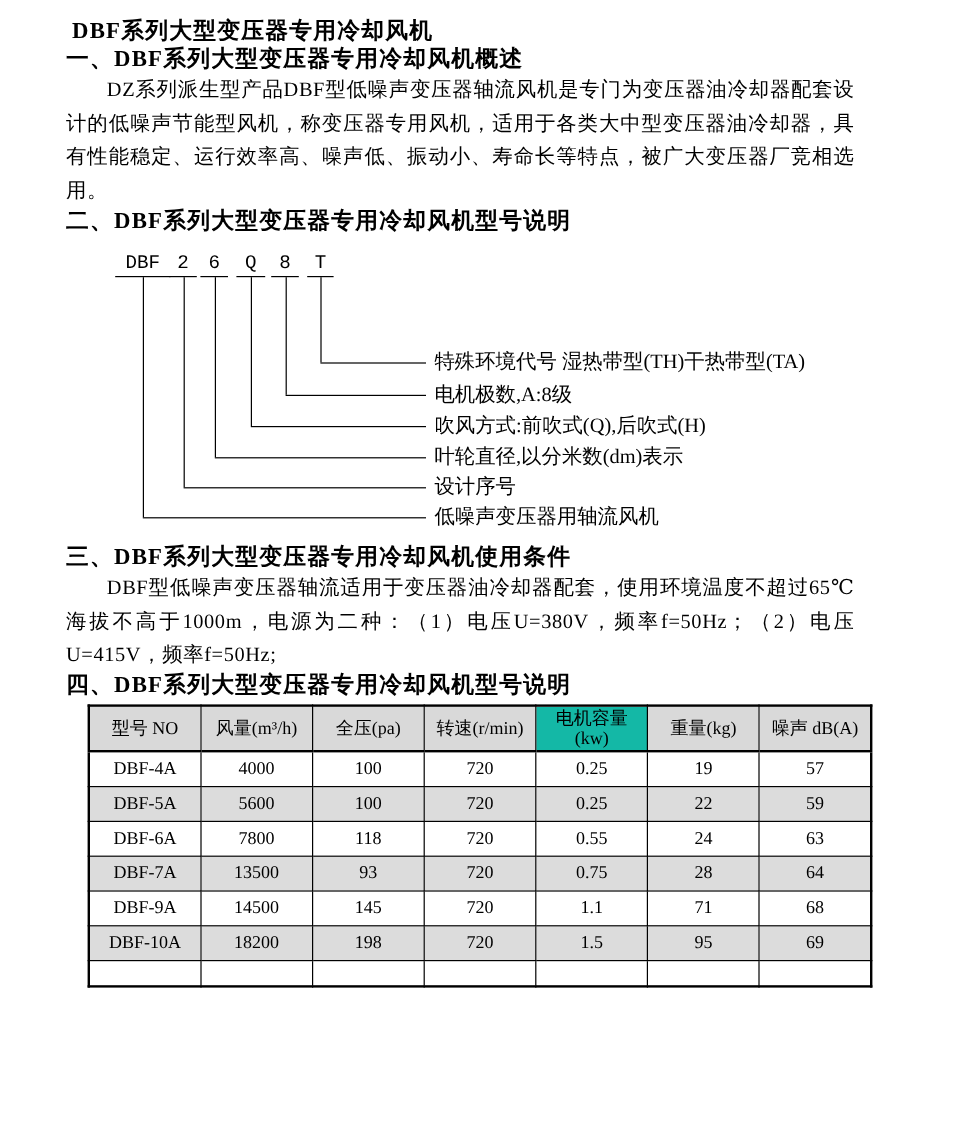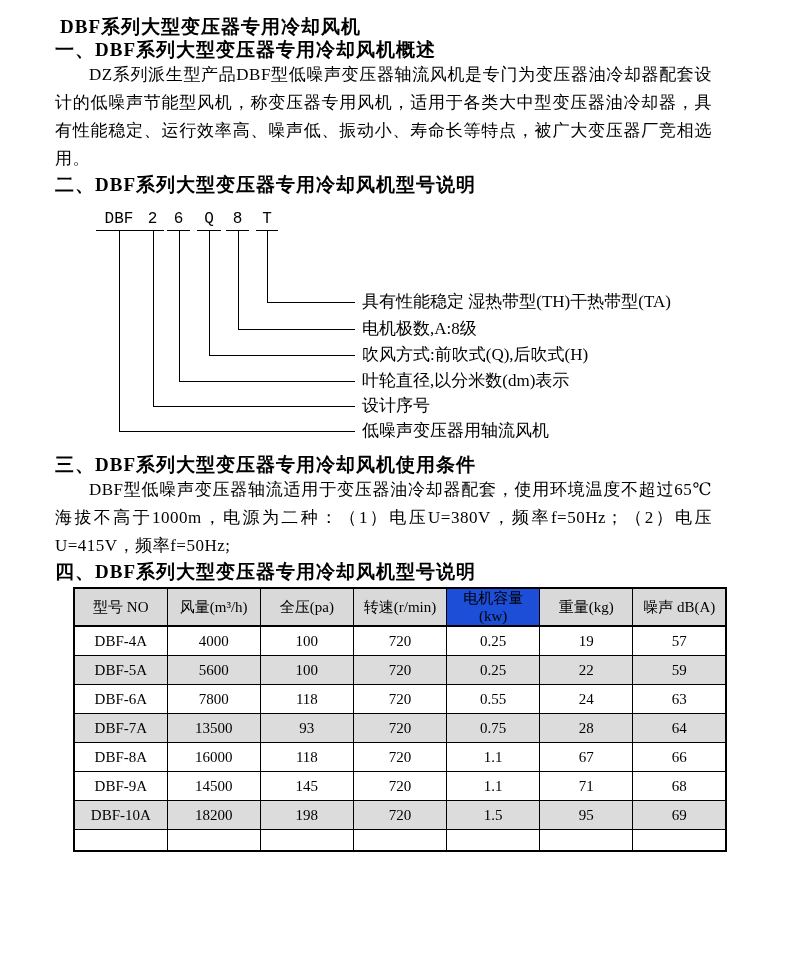--- a/index.html
+++ b/index.html
@@ -87,36 +87,36 @@
       <div class="vline" style="left: 209px; top: 21px; height: 124px;"></div>
       <div class="hline" style="left: 209px; top: 145px; width: 146px;"></div>
       <div class="diag-label" style="top: 134px; left: 362px;">吹风方式:前吹式(Q),后吹式(H)</div>
       <span class="code-seg" style="left: 226px; width: 23px;">8</span>
       <div class="vline" style="left: 238px; top: 21px; height: 98px;"></div>
       <div class="hline" style="left: 238px; top: 119px; width: 117px;"></div>
       <div class="diag-label" style="top: 108px; left: 362px;">电机极数,A:8级</div>
       <span class="code-seg" style="left: 256px; width: 22px;">T</span>
       <div class="vline" style="left: 267px; top: 21px; height: 71px;"></div>
       <div class="hline" style="left: 267px; top: 92px; width: 88px;"></div>
-      <div class="diag-label" style="top: 81px; left: 362px;">具有性能稳定 湿热带型(TH)干热带型(TA)</div>
+      <div class="diag-label" style="top: 81px; left: 362px;">特殊环境代号 湿热带型(TH)干热带型(TA)</div>
     </div>
 
   <h2 class="sec mt-h3">三、DBF系列大型变压器专用冷却风机使用条件</h2>
   <p class="body-text mt-p3">DBF型低噪声变压器轴流适用于变压器油冷却器配套，使用环境温度不超过65℃海拔不高于1000m，电源为二种：（1）电压U=380V，频率f=50Hz；（2）电压U=415V，频率f=50Hz;</p>
 
   <h2 class="sec mt-h4">四、DBF系列大型变压器专用冷却风机型号说明</h2>
 
   <table class="perf">
     <thead>
         <tr>
           <th style="background: rgb(217, 217, 217);">型号 NO</th>
           <th style="background: rgb(217, 217, 217);">风量(m³/h)</th>
           <th style="background: rgb(217, 217, 217);">全压(pa)</th>
           <th style="background: rgb(217, 217, 217);">转速(r/min)</th>
-          <th style="background: #1d4ed8;">电机容量(kw)</th>
+          <th style="background: #14b8a6;">电机容量(kw)</th>
           <th style="background: rgb(217, 217, 217);">重量(kg)</th>
           <th style="background: rgb(217, 217, 217);">噪声 dB(A)</th>
         </tr>
       </thead>
     <tbody>
         <tr>
           <td>DBF-4A</td>
           <td>4000</td>
           <td>100</td>
           <td>720</td>
@@ -145,29 +145,20 @@
         <tr class="stripe">
           <td>DBF-7A</td>
           <td>13500</td>
           <td>93</td>
           <td>720</td>
           <td>0.75</td>
           <td>28</td>
           <td>64</td>
         </tr>
         <tr>
-          <td>DBF-8A</td>
-          <td>16000</td>
-          <td>118</td>
-          <td>720</td>
-          <td>1.1</td>
-          <td>67</td>
-          <td>66</td>
-        </tr>
-        <tr>
           <td>DBF-9A</td>
           <td>14500</td>
           <td>145</td>
           <td>720</td>
           <td>1.1</td>
           <td>71</td>
           <td>68</td>
         </tr>
         <tr class="stripe">
           <td>DBF-10A</td>

